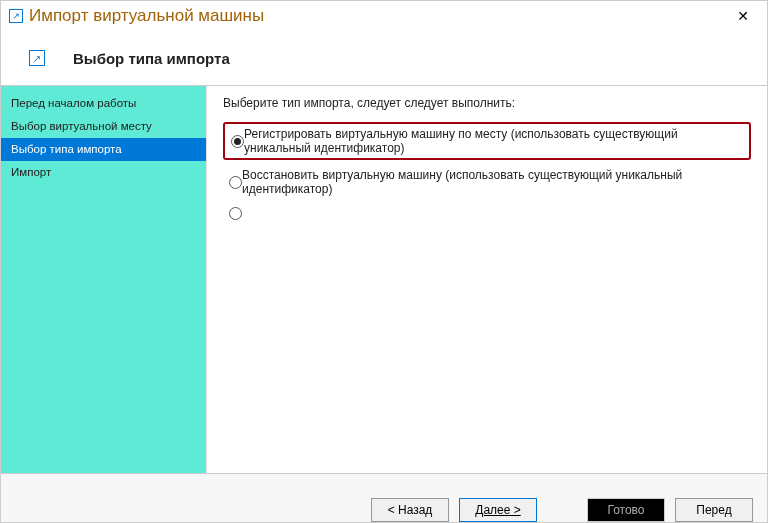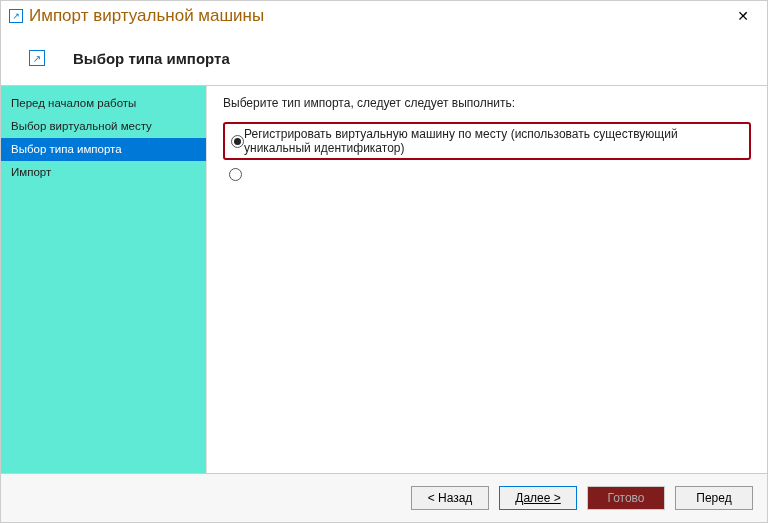--- a/index.html
+++ b/index.html
@@ -118,21 +118,21 @@
     flex-shrink: 0;
   }
   .radio .dot {
     width: 7px; height: 7px;
     background: #222;
     border-radius: 50%;
   }
   .footer {
     height: 48px;
     display: flex;
-    align-items: center;
+    align-items: flex-end;
     justify-content: flex-end;
     padding: 0 14px;
     gap: 10px;
     background: #f7f7f7;
   }
   .btn {
     min-width: 78px;
     height: 24px;
     border: 1px solid #999;
     background: #f0f0f0;
@@ -143,22 +143,23 @@
     padding: 0 10px;
     cursor: pointer;
   }
   .btn.primary {
     border: 1.5px solid #0078d7;
     text-decoration: underline;
   }
   .btn.disabled {
     color: #aaa;
     border-color: #ccc;
-    background: #7f1d1d;
+    background: #000000;
     cursor: default;
+    margin-left: 40px;
   }
 </style>
 </head>
 <body>
 
 <div class="titlebar">
   <span class="icon">↗</span>
   <span class="title">Импорт виртуальной машины</span>
   <span class="close">✕</span>
 </div>
@@ -179,20 +180,24 @@
     <div class="instruction">Выберите тип импорта, следует следует выполнить:</div>
     <div class="radiogroup" id="radiogroup">
         <label class="radio-row highlight">
           <span class="radio">
             <span class="dot"></span>
           </span>
           <span>Регистрировать виртуальную машину по месту (использовать существующий уникальный идентификатор)</span>
         </label>
         <label class="radio-row">
           <span class="radio"></span>
+          <span>Восстановить виртуальную машину (использовать существующий уникальный идентификатор)</span>
+        </label>
+        <label class="radio-row">
+          <span class="radio"></span>
         </label>
       </div>
   </div>
 </div>
 
 <div class="footer">
   <button class="btn">&lt; Назад</button>
   <button class="btn primary">Далее &gt;</button>
   <button class="btn disabled">Готово</button>
   <button class="btn">Перед</button>

